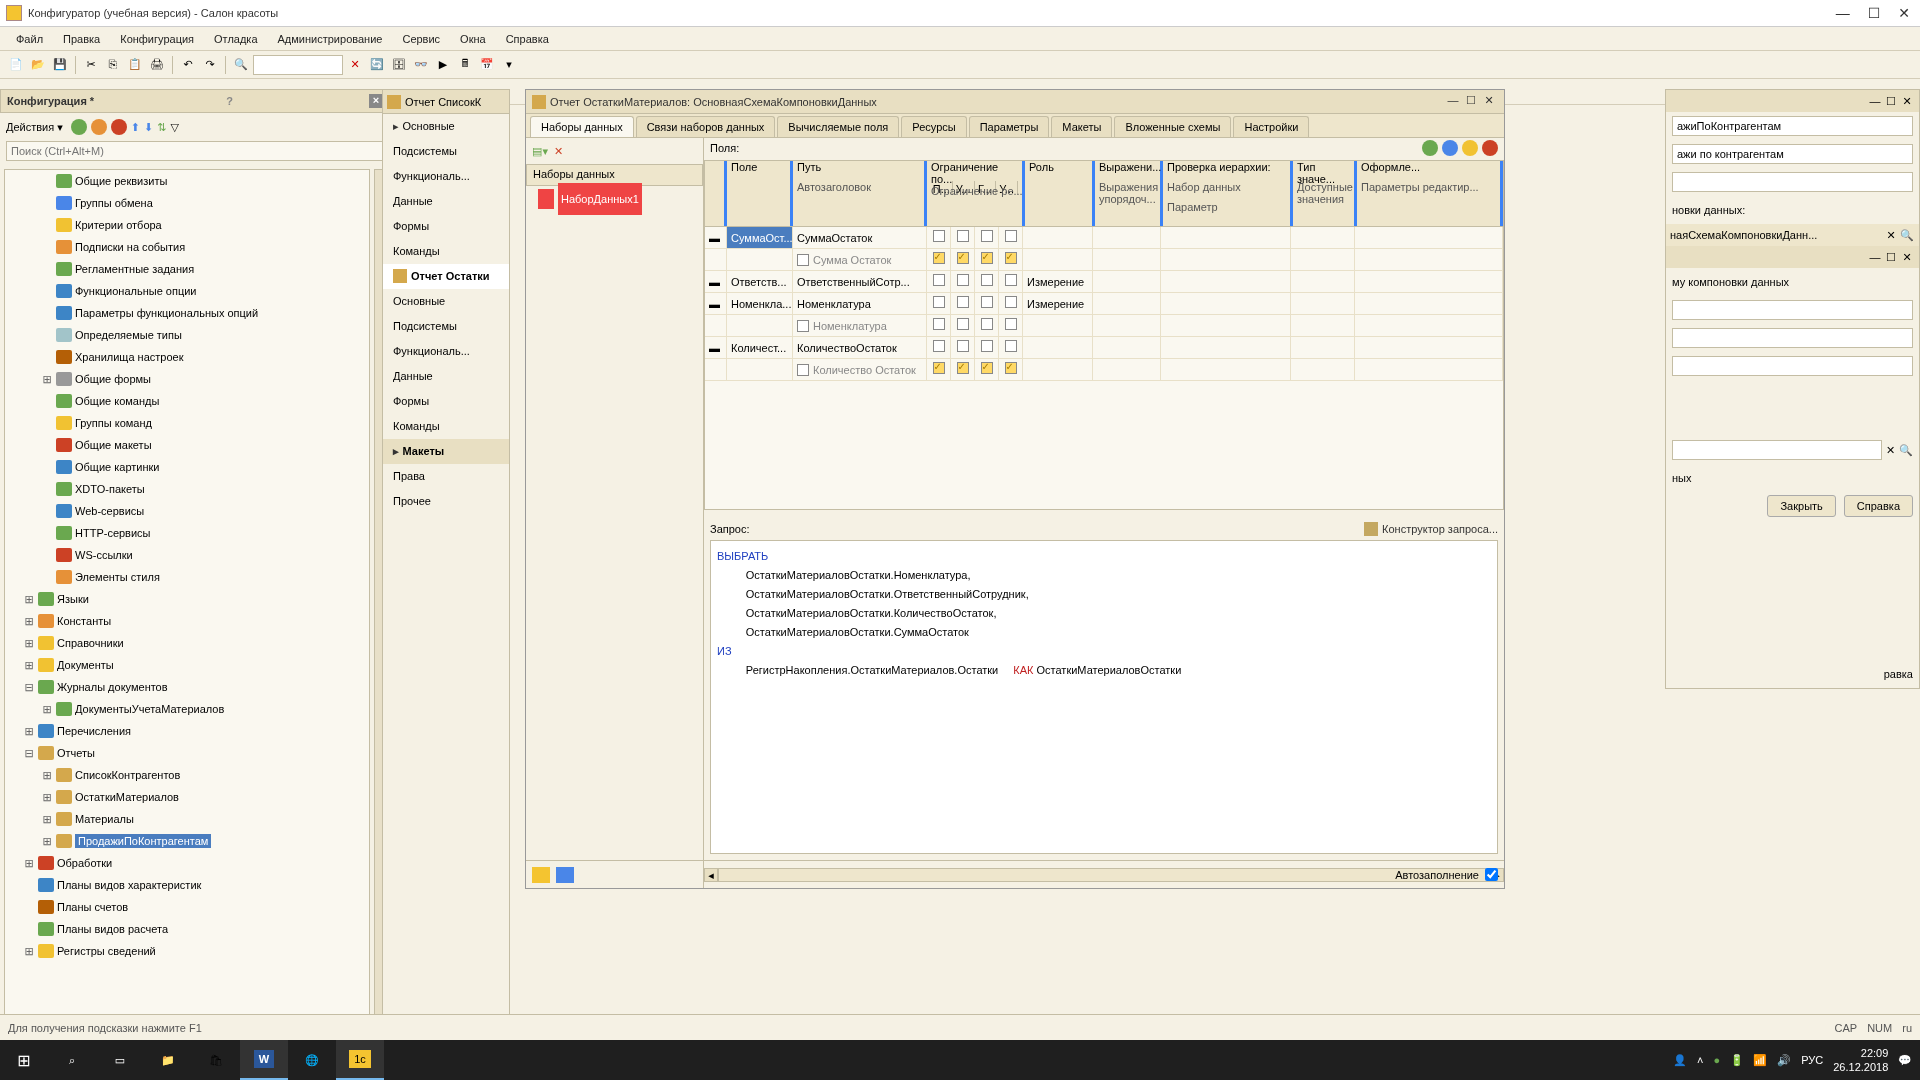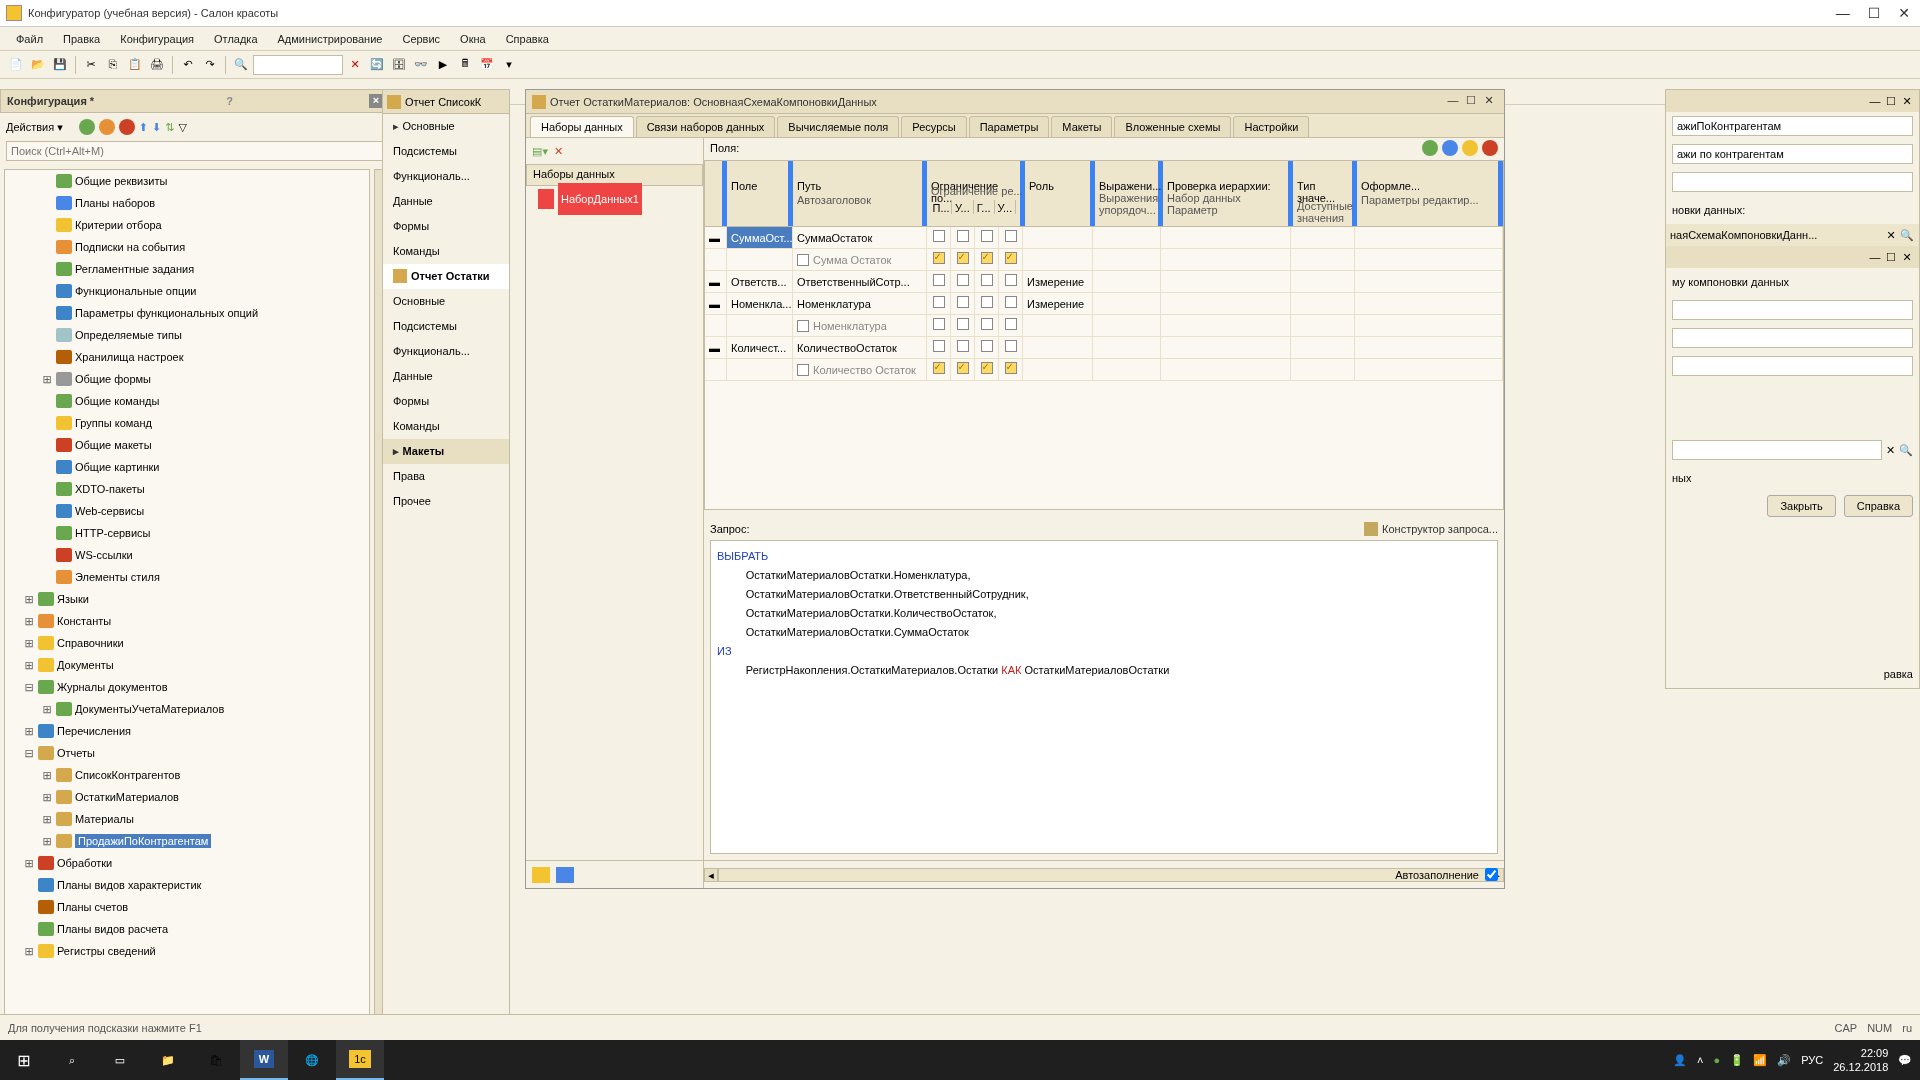--- a/index.html
+++ b/index.html
@@ -25,21 +25,21 @@
 .toolbar2 { height: 26px; background: #f5f1e4; display: flex; align-items: center; padding: 0 6px; gap: 3px; border-bottom: 1px solid #d4cdb8; }
 
 
 .main-area { position: absolute; top: 115px; left: 0; right: 0; bottom: 50px; }
 
 
 .config-panel { position: absolute; left: 0; top: 0; width: 390px; bottom: 0; background: #f5f1e4; }
 .config-header { position: absolute; top: -26px; left: 0; right: 0; height: 24px; background: #e8dfc2; border: 1px solid #c4bda4; display: flex; align-items: center; padding: 0 6px; font-weight: bold; color: #333; }
 .config-header .close { margin-left: auto; width: 14px; height: 14px; background: #888; color: #fff; text-align: center; line-height: 13px; cursor: pointer; }
 .config-actions { height: 24px; display: flex; align-items: center; padding: 0 6px; gap: 4px; }
-.config-actions .lbl { margin-right: 12px; }
+.config-actions .lbl { margin-right: 4px; }
 .act-icon { width: 16px; height: 16px; border-radius: 8px; display: inline-block; }
 .config-search { margin: 2px 6px; }
 .config-search input { width: 100%; height: 20px; border: 1px solid #c4bda4; padding: 0 4px; background: #faf8f0; color: #888; }
 .tree { position: absolute; top: 54px; left: 4px; right: 20px; bottom: 4px; background: #faf8f0; border: 1px solid #c4bda4; overflow: hidden; }
 .tree-scroll { position: absolute; right: 0; top: 54px; bottom: 4px; width: 16px; background: #e8e0c8; border: 1px solid #c4bda4; }
 .tree-item { display: flex; align-items: center; height: 22px; padding-left: 4px; cursor: pointer; white-space: nowrap; }
 .tree-item.l1 { padding-left: 18px; }
 .tree-item.l2 { padding-left: 36px; }
 .tree-exp { width: 12px; color: #666; text-align: center; }
 .tree-ico { width: 16px; height: 14px; margin: 0 3px; display: inline-block; border-radius: 2px; }
@@ -74,42 +74,42 @@
 .ds-node .ico { width: 16px; height: 14px; background: #5b8fc9; margin-right: 4px; }
 .ds-node.selected span { background: #ef4444; color: #fff; padding: 10px 3px; }
 
 .fields-area { flex: 1; position: relative; }
 .fields-label { padding: 4px 6px; }
 .fields-toolbar { position: absolute; right: 6px; top: 2px; display: flex; gap: 4px; }
 .fields-toolbar .tb { width: 16px; height: 16px; border-radius: 8px; }
 
 .fields-table { position: absolute; top: 22px; left: 0; right: 0; height: 350px; border: 1px solid #c4bda4; background: #faf8f0; overflow: hidden; }
 .ft-head { display: flex; background: #eee6cc; height: 66px; border-bottom: 1px solid #c4bda4; }
-.ft-col { border-right: 5px solid #3b82f6; padding: 19px 4px; display: flex; flex-direction: column; }
+.ft-col { border-right: 3px solid #3b82f6; padding: 0 4px; display: flex; flex-direction: column; }
 .ft-col .h1 { height: 20px; }
 .ft-col .h2 { height: 20px; color: #555; }
 .ft-sub { display: flex; }
 .ft-sub span { width: 24px; border-right: 1px solid #c4bda4; text-align: center; padding-top: 2px; }
 
 .ft-row { display: flex; height: 22px; border-bottom: 1px solid #e8e0c8; }
 .ft-cell { border-right: 1px solid #e8e0c8; padding: 2px 4px; display: flex; align-items: center; overflow: hidden; white-space: nowrap; }
 .ft-cell.selected { background: #4a7dbf; color: #fff; }
 .ft-chk { width: 24px; text-align: center; border-right: 1px solid #e8e0c8; padding-top: 3px; }
 .chk { width: 12px; height: 12px; border: 1px solid #888; display: inline-block; background: #fff; }
 .chk.on { background: #ffd966; position: relative; }
 .chk.on::after { content: '✓'; position: absolute; left: 0; top: -2px; font-size: 10px; color: #a67c00; }
 
 .query-area { position: absolute; top: 380px; left: 0; right: 0; bottom: 30px; }
 .query-head { height: 22px; display: flex; align-items: center; padding: 0 6px; }
 .query-head .lbl { flex: 1; }
 .query-head .btn { display: flex; align-items: center; gap: 4px; cursor: pointer; color: #333; }
 .query-head .btn .ico { width: 14px; height: 14px; background: #c4a860; }
 .query-text { position: absolute; top: 22px; left: 6px; right: 6px; bottom: 4px; background: #fff; border: 1px solid #c4bda4; padding: 6px; font-family: 'Courier New', monospace; font-size: 12px; line-height: 18px; white-space: pre; overflow: auto; }
 .kw { color: #2040c0; }
-.kw2 { color: #c02020; }
+.kw2 { color: #c02020; margin-left: 12px; }
 
 .editor-footer { position: absolute; bottom: 0; left: 0; right: 0; height: 28px; display: flex; align-items: center; padding: 0 6px; gap: 6px; border-top: 1px solid #c4bda4; }
 .ef-ico { width: 18px; height: 16px; background: #f4c430; }
 
 
 .right-panels { position: absolute; right: 0; top: -26px; width: 255px; bottom: 0; }
 .rp-box { background: #f5f1e4; border: 1px solid #c4bda4; margin-bottom: 2px; }
 .rp-title { height: 22px; background: #e8dfc2; display: flex; align-items: center; padding: 0 4px; }
 .rp-title .txt { flex: 1; overflow: hidden; }
 .rp-title .wbtn { width: 16px; text-align: center; cursor: pointer; }
@@ -216,21 +216,21 @@
     </div>
     <div class="tree" id="cfg-tree">
         <div class="tree-item l2">
           <span class="tree-exp"></span>
           <span class="tree-ico" style="background:#6aa84f"></span>
           <span class="tree-label">Общие реквизиты</span>
         </div>
         <div class="tree-item l2">
           <span class="tree-exp"></span>
           <span class="tree-ico" style="background:#4a86e8"></span>
-          <span class="tree-label">Планы наборов</span>
+          <span class="tree-label">Группы обмена</span>
         </div>
         <div class="tree-item l2">
           <span class="tree-exp"></span>
           <span class="tree-ico" style="background:#f1c232"></span>
           <span class="tree-label">Критерии отбора</span>
         </div>
         <div class="tree-item l2">
           <span class="tree-exp"></span>
           <span class="tree-ico" style="background:#e69138"></span>
           <span class="tree-label">Подписки на события</span>

